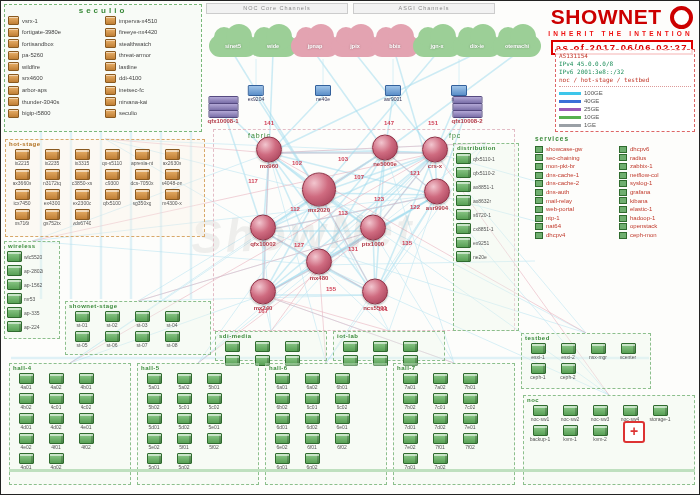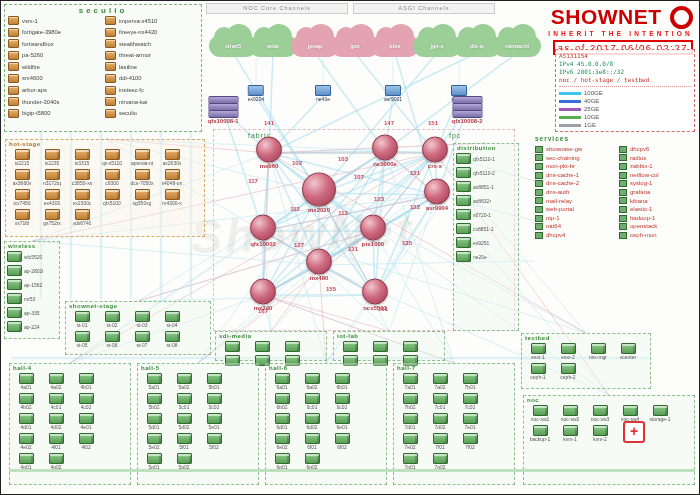--- a/index.html
+++ b/index.html
@@ -11,21 +11,21 @@
   line.pink{stroke:#e6a9b8;stroke-width:.8;opacity:.65}
   line.trunk{stroke:#aadcee;stroke-width:2.5;opacity:.35}
   .watermark{position:absolute;left:190px;top:205px;font-size:46px;font-style:italic;font-weight:bold;
     color:rgba(110,110,110,.10);transform:rotate(-2deg);letter-spacing:4px;}
   
   #brand{position:absolute;right:6px;top:4px;text-align:right;}
   #logo-text{font-size:21px;font-weight:bold;color:#c00;letter-spacing:.5px;vertical-align:middle;}
   #logo-mark{display:inline-block;width:15px;height:15px;border:4px solid #c00;border-radius:50%;
     margin-left:4px;vertical-align:middle;background:#fff;}
   #tagline{color:#e11;font-size:6.5px;font-weight:bold;letter-spacing:3.2px;margin-top:1px;}
-  #timestamp{display:inline-block;font-size:9.5px;font-weight:normal;color:#d00;letter-spacing:1.5px;
+  #timestamp{display:inline-block;font-size:9.5px;font-weight:bold;color:#d00;letter-spacing:1.5px;
     border:2px solid #d00;padding:0 3px;margin-top:2px;background:#fff;}
   
   #info-panel{position:absolute;right:4px;top:48px;width:140px;border:1px dashed #d66;
     background:rgba(255,255,255,.85);padding:2px 3px;box-sizing:border-box;}
   #info-rows,#legend-rows{list-style:none;margin:0;padding:0;}
   #info-rows li{font-family:"DejaVu Sans Mono",monospace;font-size:6px;line-height:8px;}
   #info-rows li.red{color:#c0392b}#info-rows li.green{color:#1e8e5a}
   #legend-rows{margin-top:2px;border-top:1px dotted #d99;padding-top:2px;}
   #legend-rows li{display:flex;align-items:center;gap:3px;font-size:6px;color:#555;line-height:8px;}
   .sw{width:22px;height:3px;display:inline-block;}

